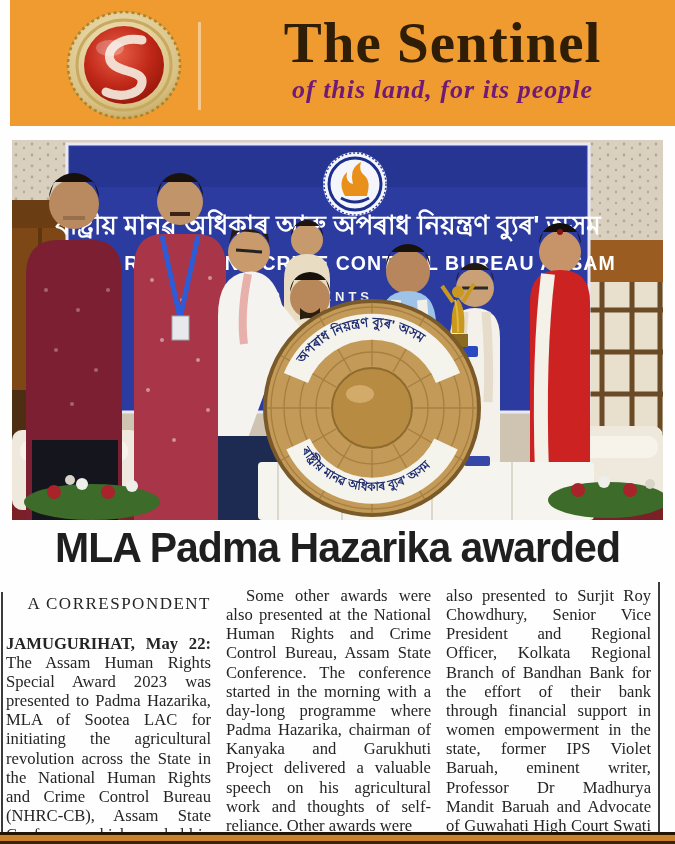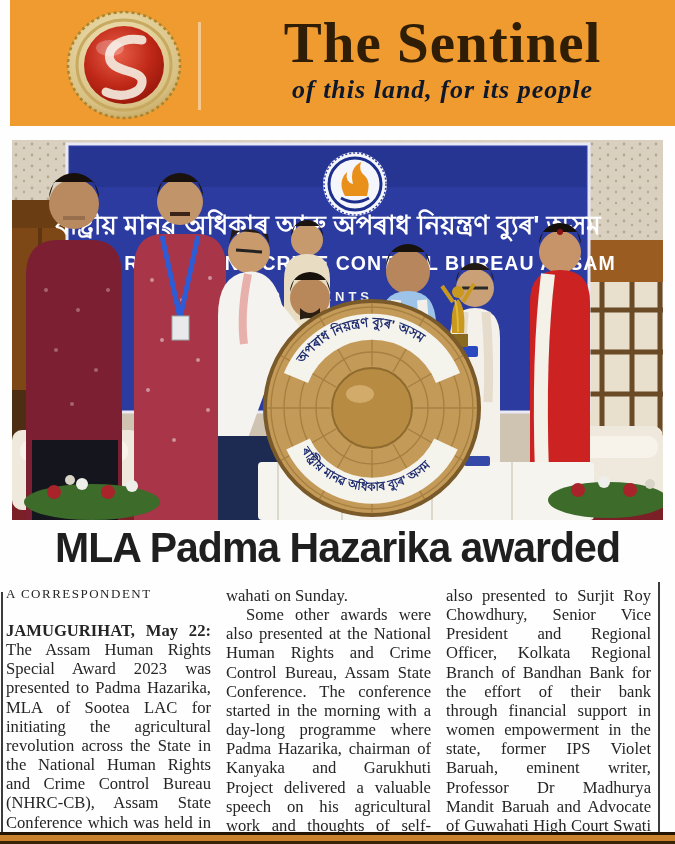--- a/index.html
+++ b/index.html
@@ -9,35 +9,35 @@
   
   .masthead{position:absolute;left:10px;top:0;width:665px;height:126px;background:#ef9b30;
             display:flex;align-items:center;}
   .masthead-logo{position:absolute;left:48px;top:10px;width:132px;height:110px;}
   .masthead-divider{position:absolute;left:188px;top:22px;width:3px;height:88px;
                     background:rgba(255,255,255,.45);}
   .masthead-text{position:absolute;left:200px;top:0;width:465px;height:98px;text-align:center;}
   .masthead-title{font-family:"Liberation Serif",serif;font-weight:bold;font-size:57px;
                   color:#2f1d06;letter-spacing:1px;line-height:1;margin-top:14px;}
   .masthead-tagline{font-family:"Liberation Serif",serif;font-style:italic;font-weight:bold;
-                    font-size:26px;color:#0f172a;margin-top:4px;letter-spacing:1px;}
+                    font-size:26px;color:#701a75;margin-top:4px;letter-spacing:1px;}
 
   
   .photo{position:absolute;left:12px;top:140px;width:651px;height:380px;background:#cfc4b2;}
 
   
   .headline{position:absolute;left:0;top:524px;width:675px;text-align:center;
             font-family:"Liberation Sans",sans-serif;font-weight:bold;font-size:41px;
             color:#1f1f1f;letter-spacing:-1px;transform:scaleY(1.04);}
 
   
   .article{position:absolute;left:6px;top:586px;width:660px;display:flex;gap:15px;
            color:#252525;}
   .col{width:205px;font-size:16.6px;line-height:1.155;text-align:justify;}
-  .byline{text-align:left;font-size:13px;letter-spacing:1.5px;margin:0 0 20px 0;
+  .byline{text-align:right;font-size:17px;letter-spacing:1.5px;margin:8px 0 20px 0;
           font-weight:normal;}
   .dateline{font-weight:bold;margin-top:47px;}
   .p-indent{text-indent:20px;margin:0;}
   .p-flat{margin:0;}
 
   .rule-left{position:absolute;left:1px;top:592px;width:2px;height:240px;background:#3c3c3c;}
   .rule-right{position:absolute;left:658px;top:582px;width:2px;height:252px;background:#3c3c3c;}
 
   
   .bottom-black{position:absolute;left:0;top:832px;width:675px;height:3px;background:#241404;}
@@ -287,21 +287,20 @@
   </svg>
 
   <div class="headline">MLA Padma Hazarika awarded</div>
 
   <div class="article">
     <div class="col">
       <div class="byline">A CORRESPONDENT</div>
       <p class="p-flat"><span class="dateline">JAMUGURIHAT, May 22:</span><span> The Assam Human Rights Special Award 2023 was presented to Padma Hazarika, MLA of Sootea LAC for initiating the agricultural revolution across the State in the National Human Rights and Crime Control Bureau (NHRC-CB), Assam State Conference which was held in Gu-</span></p>
     </div>
     <div class="col">
-      <p class="p-flat">wahati on Sunday.</p>
       <p class="p-indent">Some other awards were also presented at the National Human Rights and Crime Control Bureau, Assam State Conference. The conference started in the morning with a day-long programme where Padma Hazarika, chairman of Kanyaka and Garukhuti Project delivered a valuable speech on his agricultural work and thoughts of self-reliance. Other awards were</p>
     </div>
     <div class="col">
       <p class="p-flat">also presented to Surjit Roy Chowdhury, Senior Vice President and Regional Officer, Kolkata Regional Branch of Bandhan Bank for the effort of their bank through financial support in women empowerment in the state, former IPS Violet Baruah, eminent writer, Professor Dr Madhurya Mandit Baruah and Advocate of Guwahati High Court Swati Bidhan Borah.</p>
     </div>
   </div>
 
   <div class="rule-left"></div>
   <div class="rule-right"></div>
 

